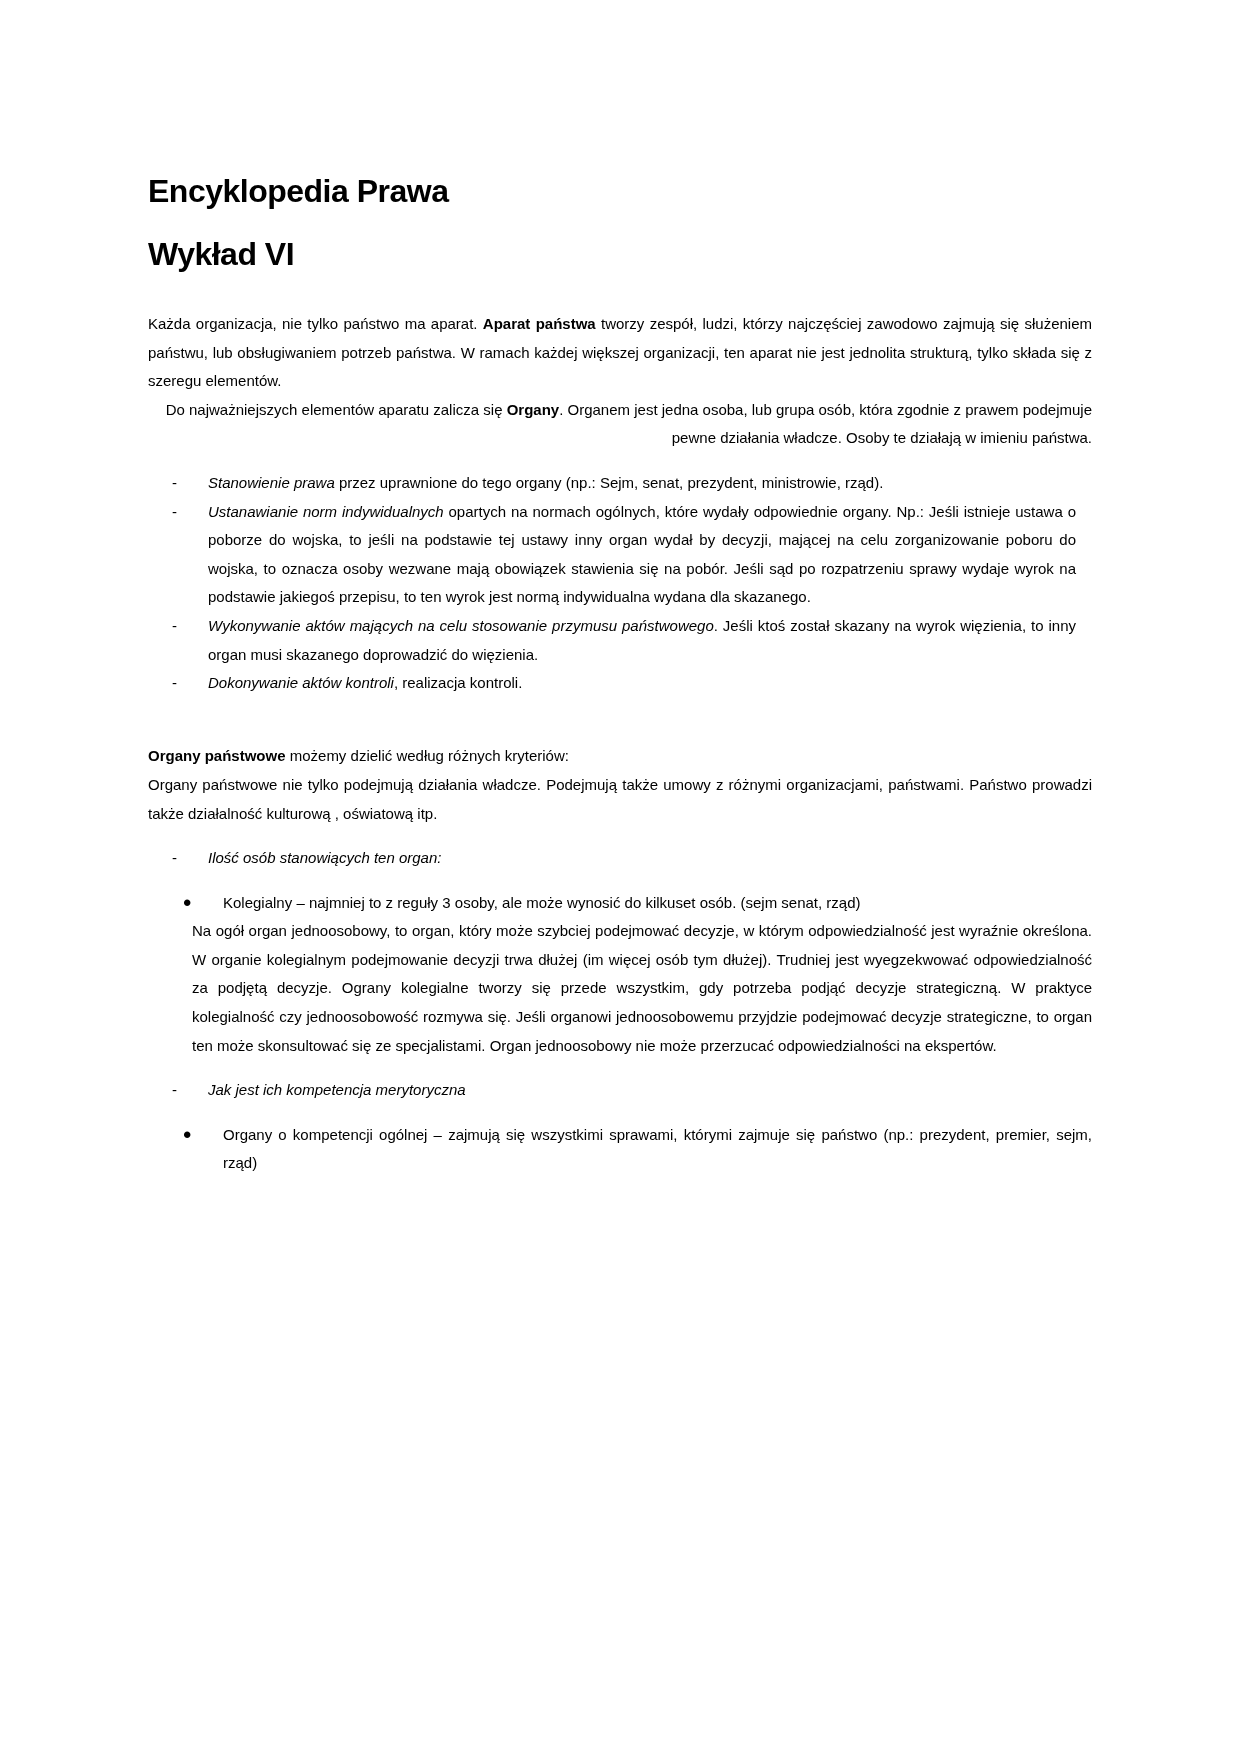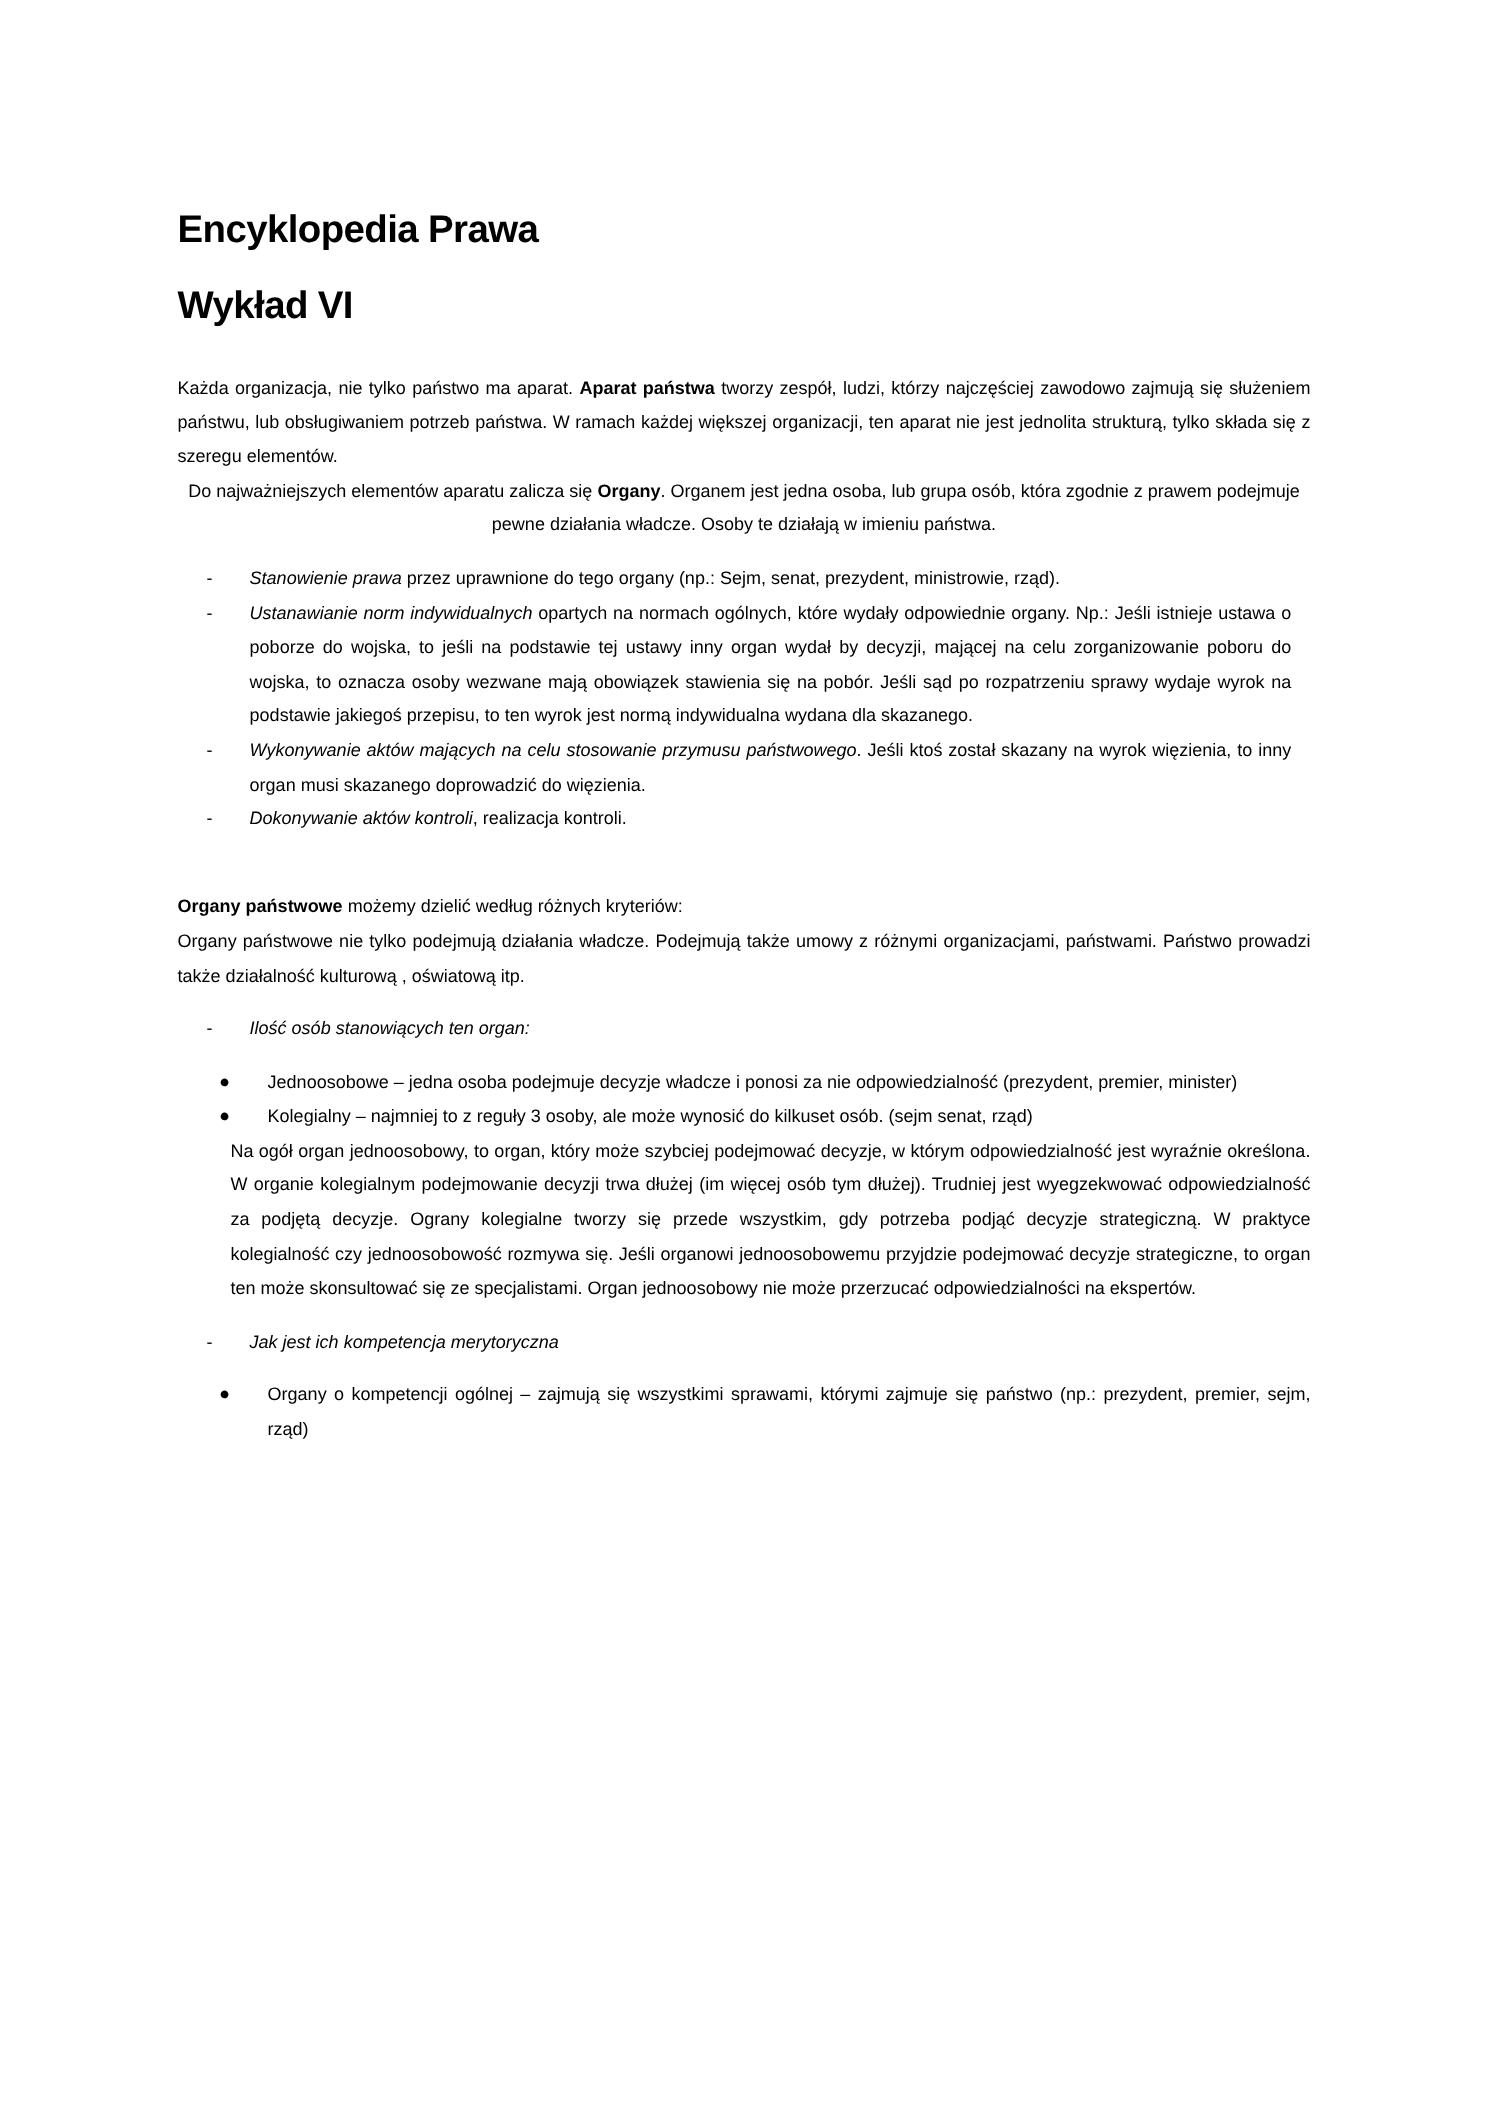--- a/index.html
+++ b/index.html
@@ -25,21 +25,21 @@
 </head>
 <body>
 
 <div class="page">
   <h1>Encyklopedia Prawa</h1>
   <h2>Wykład VI</h2>
 
   <div class="body">
     <p><span>Każda organizacja, nie tylko państwo ma aparat. </span><b>Aparat państwa</b><span> tworzy zespół, ludzi, którzy najczęściej zawodowo zajmują się służeniem państwu, lub obsługiwaniem potrzeb państwa. W ramach każdej większej organizacji, ten aparat nie jest jednolita strukturą, tylko składa się z szeregu elementów.</span></p>
 
-    <p style="text-align:center"><span>Do najważniejszych elementów aparatu zalicza się </span><b>Organy</b><span>. Organem jest jedna osoba, lub grupa osób, która zgodnie z prawem podejmuje pewne działania władcze. Osoby te działają w imieniu państwa.</span></p>
+    <p style="text-align:right"><span>Do najważniejszych elementów aparatu zalicza się </span><b>Organy</b><span>. Organem jest jedna osoba, lub grupa osób, która zgodnie z prawem podejmuje pewne działania władcze. Osoby te działają w imieniu państwa.</span></p>
 
 
     <ul class="dash">
       <li><i>Stanowienie prawa</i><span> przez uprawnione do tego organy (np.: Sejm, senat, prezydent, ministrowie, rząd).</span></li>
       <li><i>Ustanawianie norm indywidualnych</i><span> opartych na normach ogólnych, które wydały odpowiednie organy. Np.: Jeśli istnieje ustawa o poborze do wojska, to jeśli na podstawie tej ustawy inny organ wydał by decyzji, mającej na celu zorganizowanie poboru do wojska, to oznacza osoby wezwane mają obowiązek stawienia się na pobór. Jeśli sąd po rozpatrzeniu sprawy wydaje wyrok na podstawie jakiegoś przepisu, to ten wyrok jest normą indywidualna wydana dla skazanego.</span></li>
       <li><i>Wykonywanie aktów mających na celu stosowanie przymusu państwowego</i><span>. Jeśli ktoś został skazany na wyrok więzienia, to inny organ musi skazanego doprowadzić do więzienia.</span></li>
       <li><i>Dokonywanie aktów kontroli</i><span>, realizacja kontroli.</span></li>
     </ul>
 
     <div class="gap"></div>
@@ -47,21 +47,20 @@
     <p><b>Organy państwowe</b><span> możemy dzielić według różnych kryteriów:</span></p>
 
     <p>Organy państwowe nie tylko podejmują działania władcze. Podejmują także umowy z różnymi organizacjami, państwami. Państwo prowadzi także działalność kulturową , oświatową itp.</p>
 
     <ul class="dash">
       <li>
         <i>Ilość osób stanowiących ten organ:</i>
       </li>
     </ul>
     <ul class="dot">
-      <li>Jednoosobowe – jedna osoba podejmuje decyzje władcze i ponosi za nie odpowiedzialność (prezydent, premier, minister)</li>
       <li>Kolegialny – najmniej to z reguły 3 osoby, ale może wynosić do kilkuset osób. (sejm senat, rząd)</li>
     </ul>
     <p class="subpara">Na ogół organ jednoosobowy, to organ, który może szybciej podejmować decyzje, w którym odpowiedzialność jest wyraźnie określona. W organie kolegialnym podejmowanie decyzji trwa dłużej (im więcej osób tym dłużej). Trudniej jest wyegzekwować odpowiedzialność za podjętą decyzje. Ograny kolegialne tworzy się przede wszystkim, gdy potrzeba podjąć decyzje strategiczną. W praktyce kolegialność czy jednoosobowość rozmywa się. Jeśli organowi jednoosobowemu przyjdzie podejmować decyzje strategiczne, to organ ten może skonsultować się ze specjalistami. Organ jednoosobowy nie może przerzucać odpowiedzialności na ekspertów.</p>
 
     <ul class="dash">
       <li>
         <i>Jak jest ich kompetencja merytoryczna</i>
       </li>
     </ul>
     <ul class="dot">

